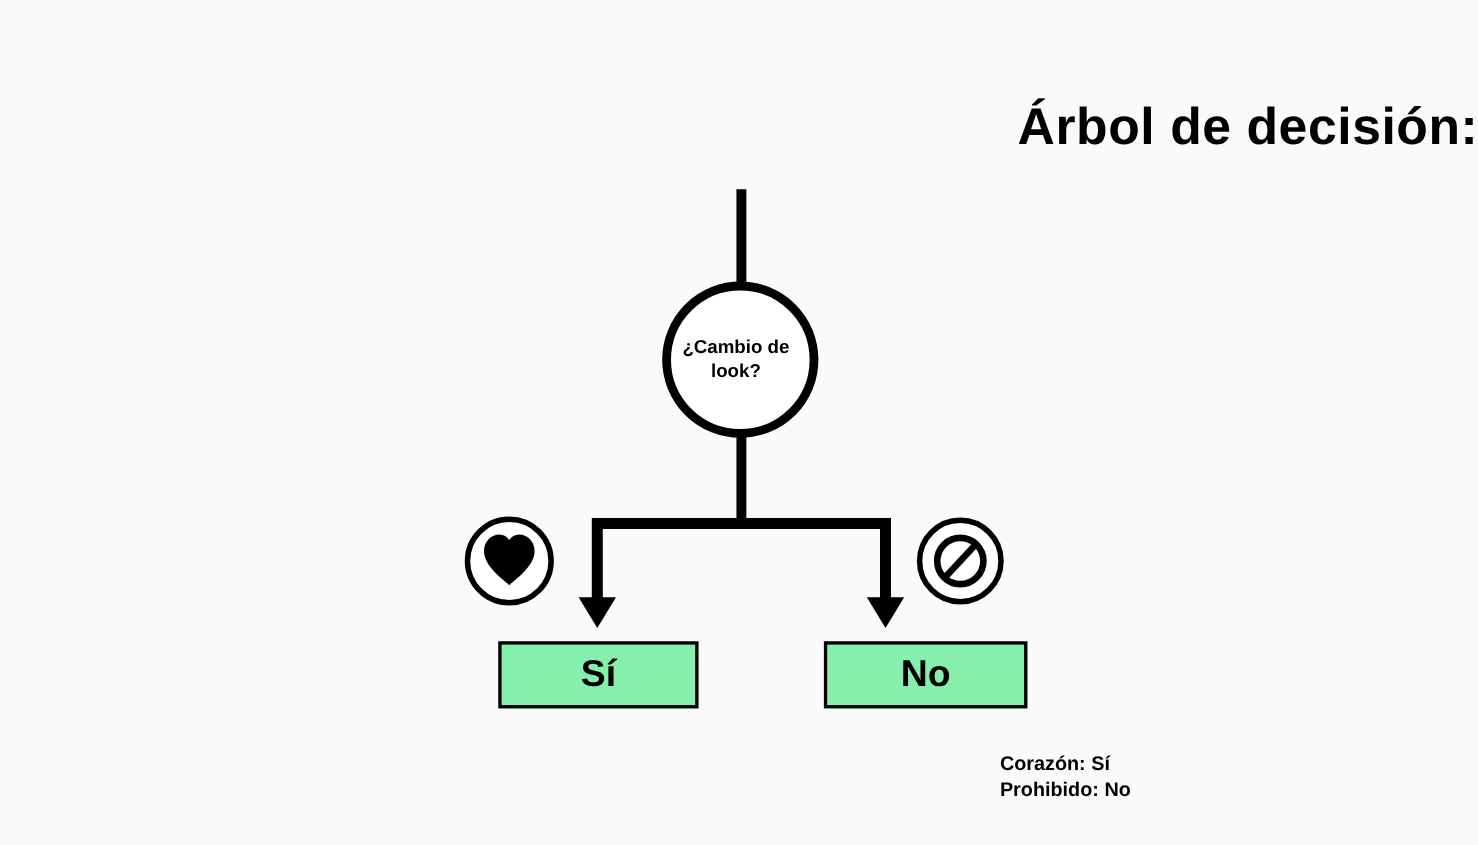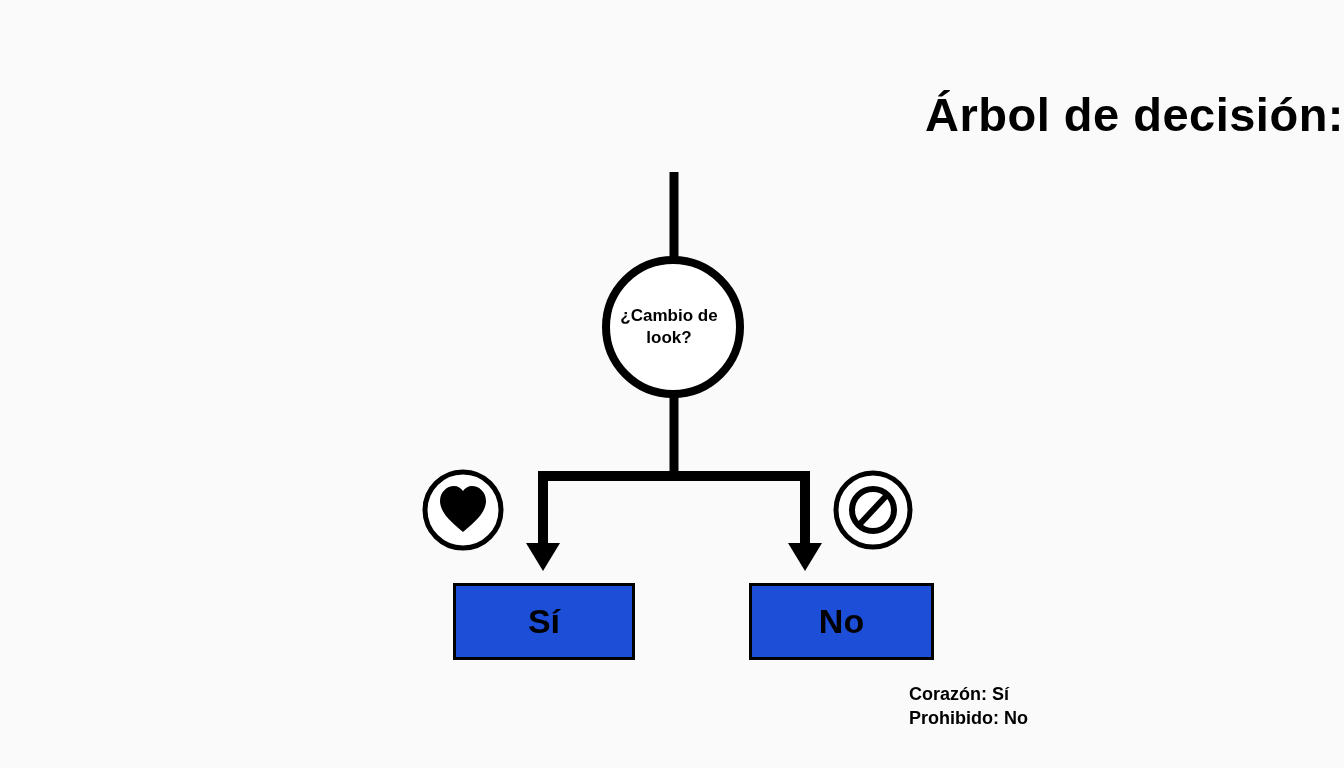--- a/index.html
+++ b/index.html
@@ -40,22 +40,22 @@
       width: 132px;
       text-align: center;
       font-weight: bold;
       font-size: 17px;
       line-height: 22px;
     }
     .box {
       position: absolute;
       box-sizing: border-box;
       border: 3px solid #000;
-      background: #1d4ed8;
-      height: 77px;
+      background: #86efac;
+      height: 61px;
       display: flex;
       align-items: center;
       justify-content: center;
       font-weight: bold;
       font-size: 34px;
     }
     .box-yes { left: 453px; top: 583px; width: 182px; }
     .box-no { left: 713px; top: 583px; width: 185px; margin-left: 36px; }
     .legend {
       position: absolute;

